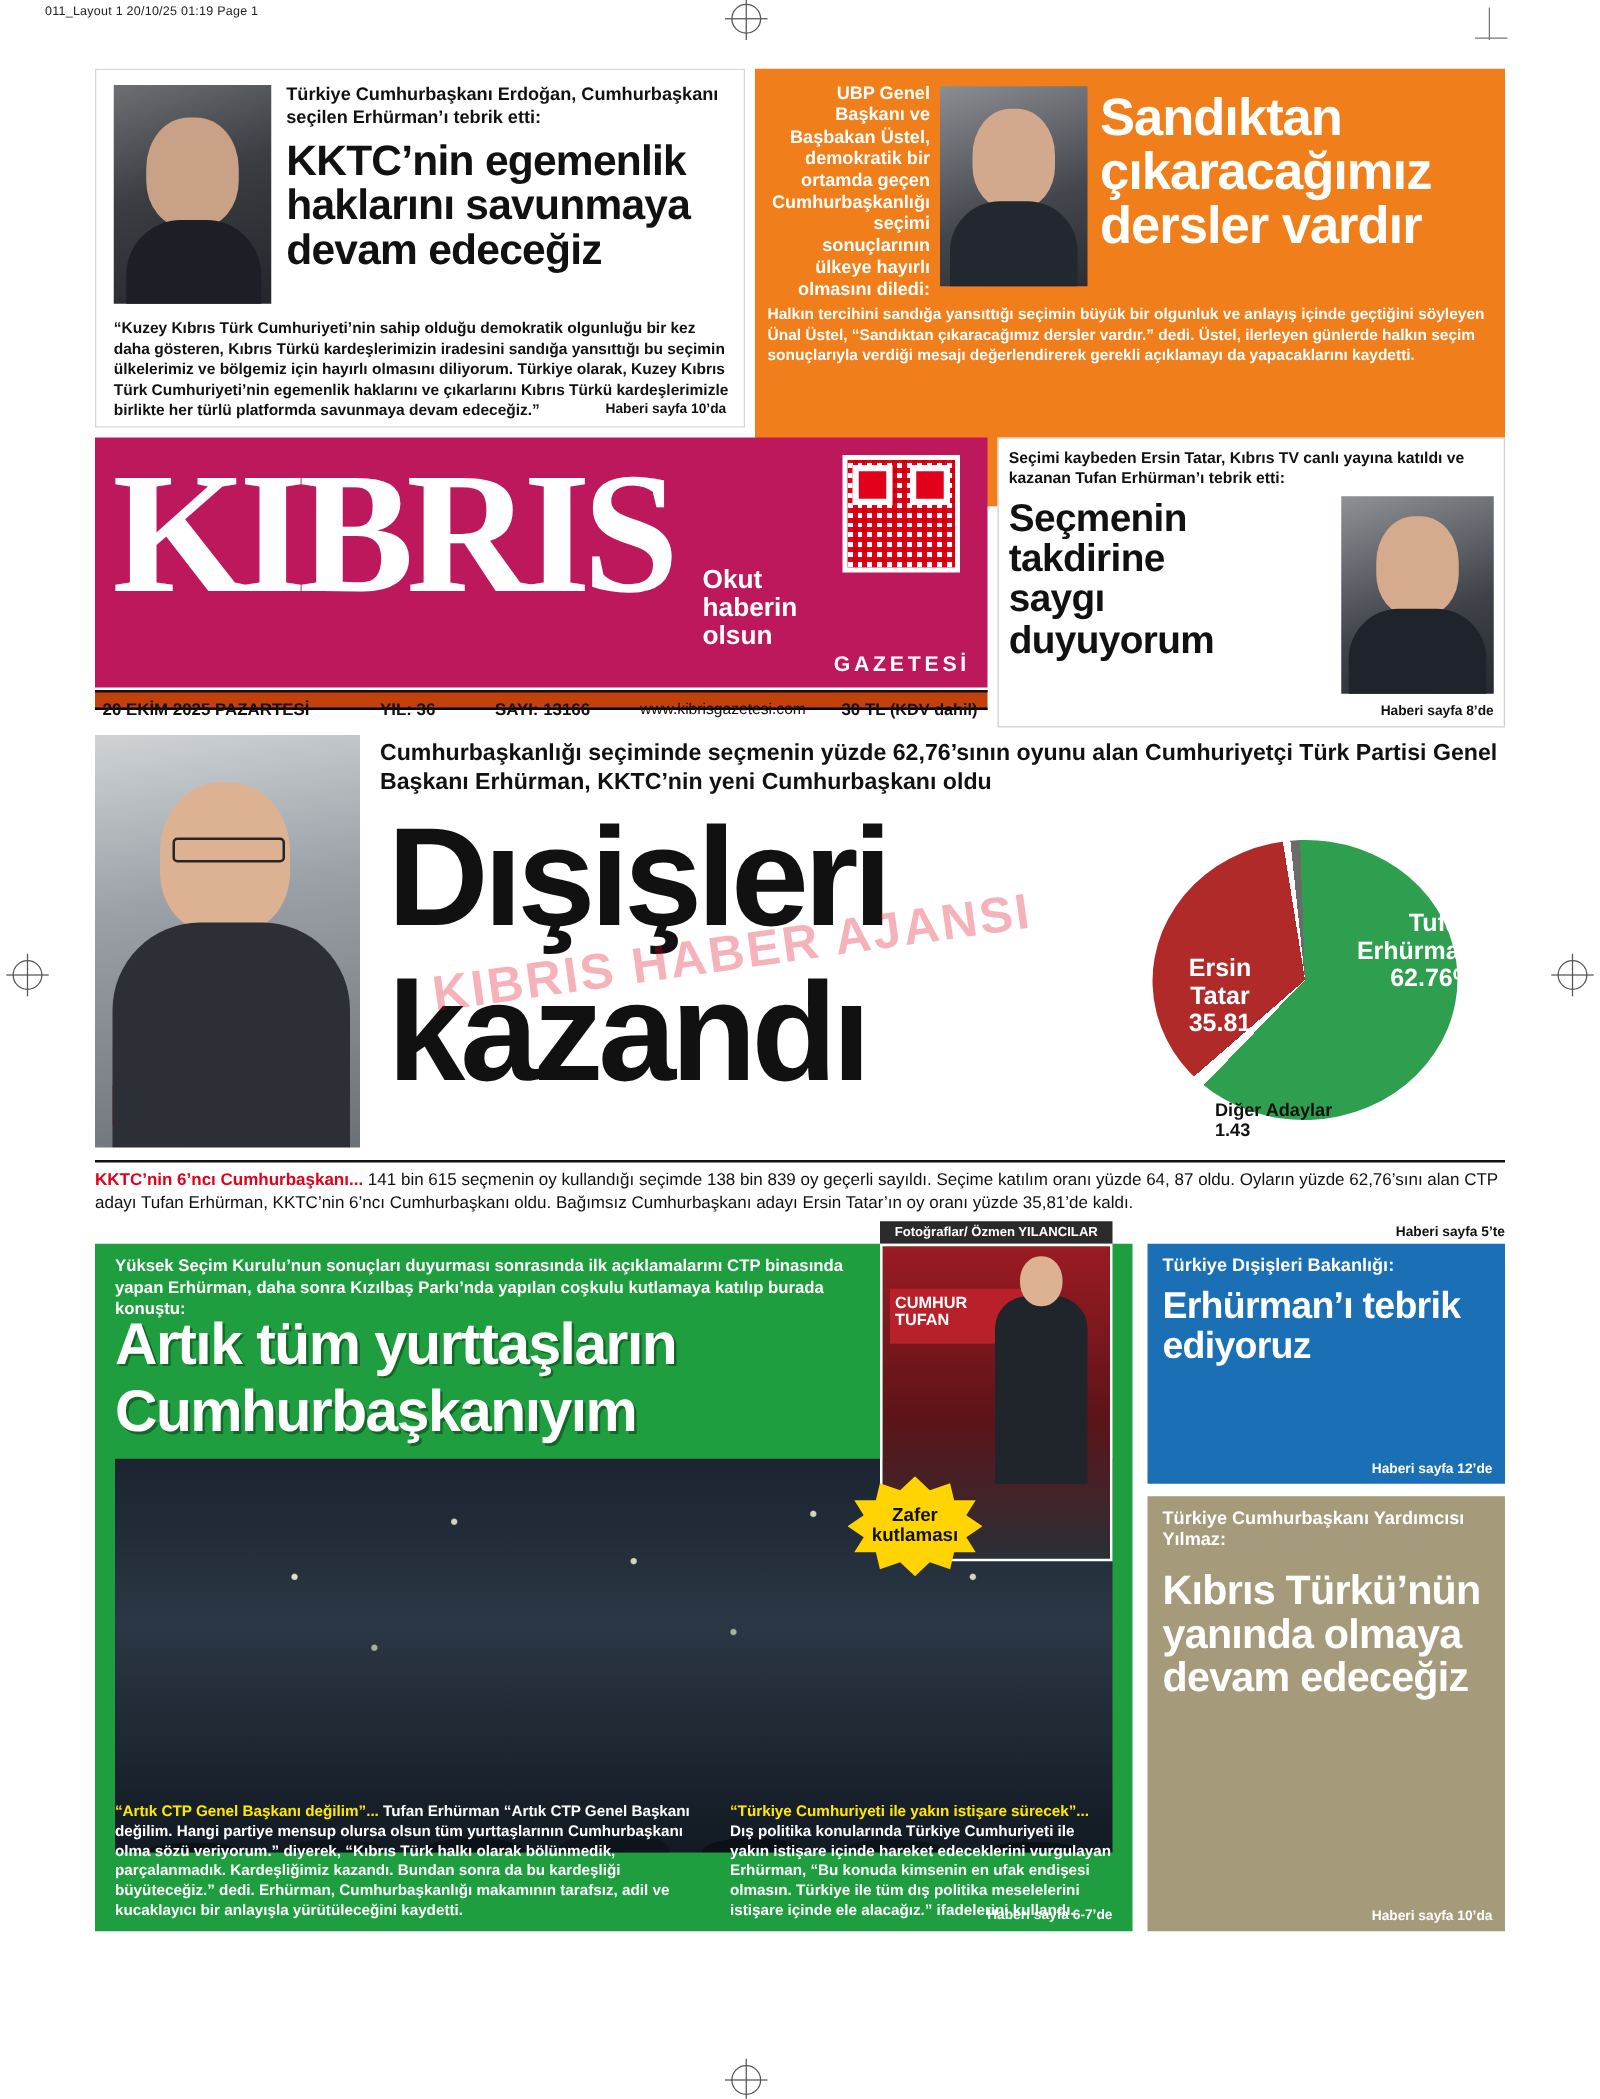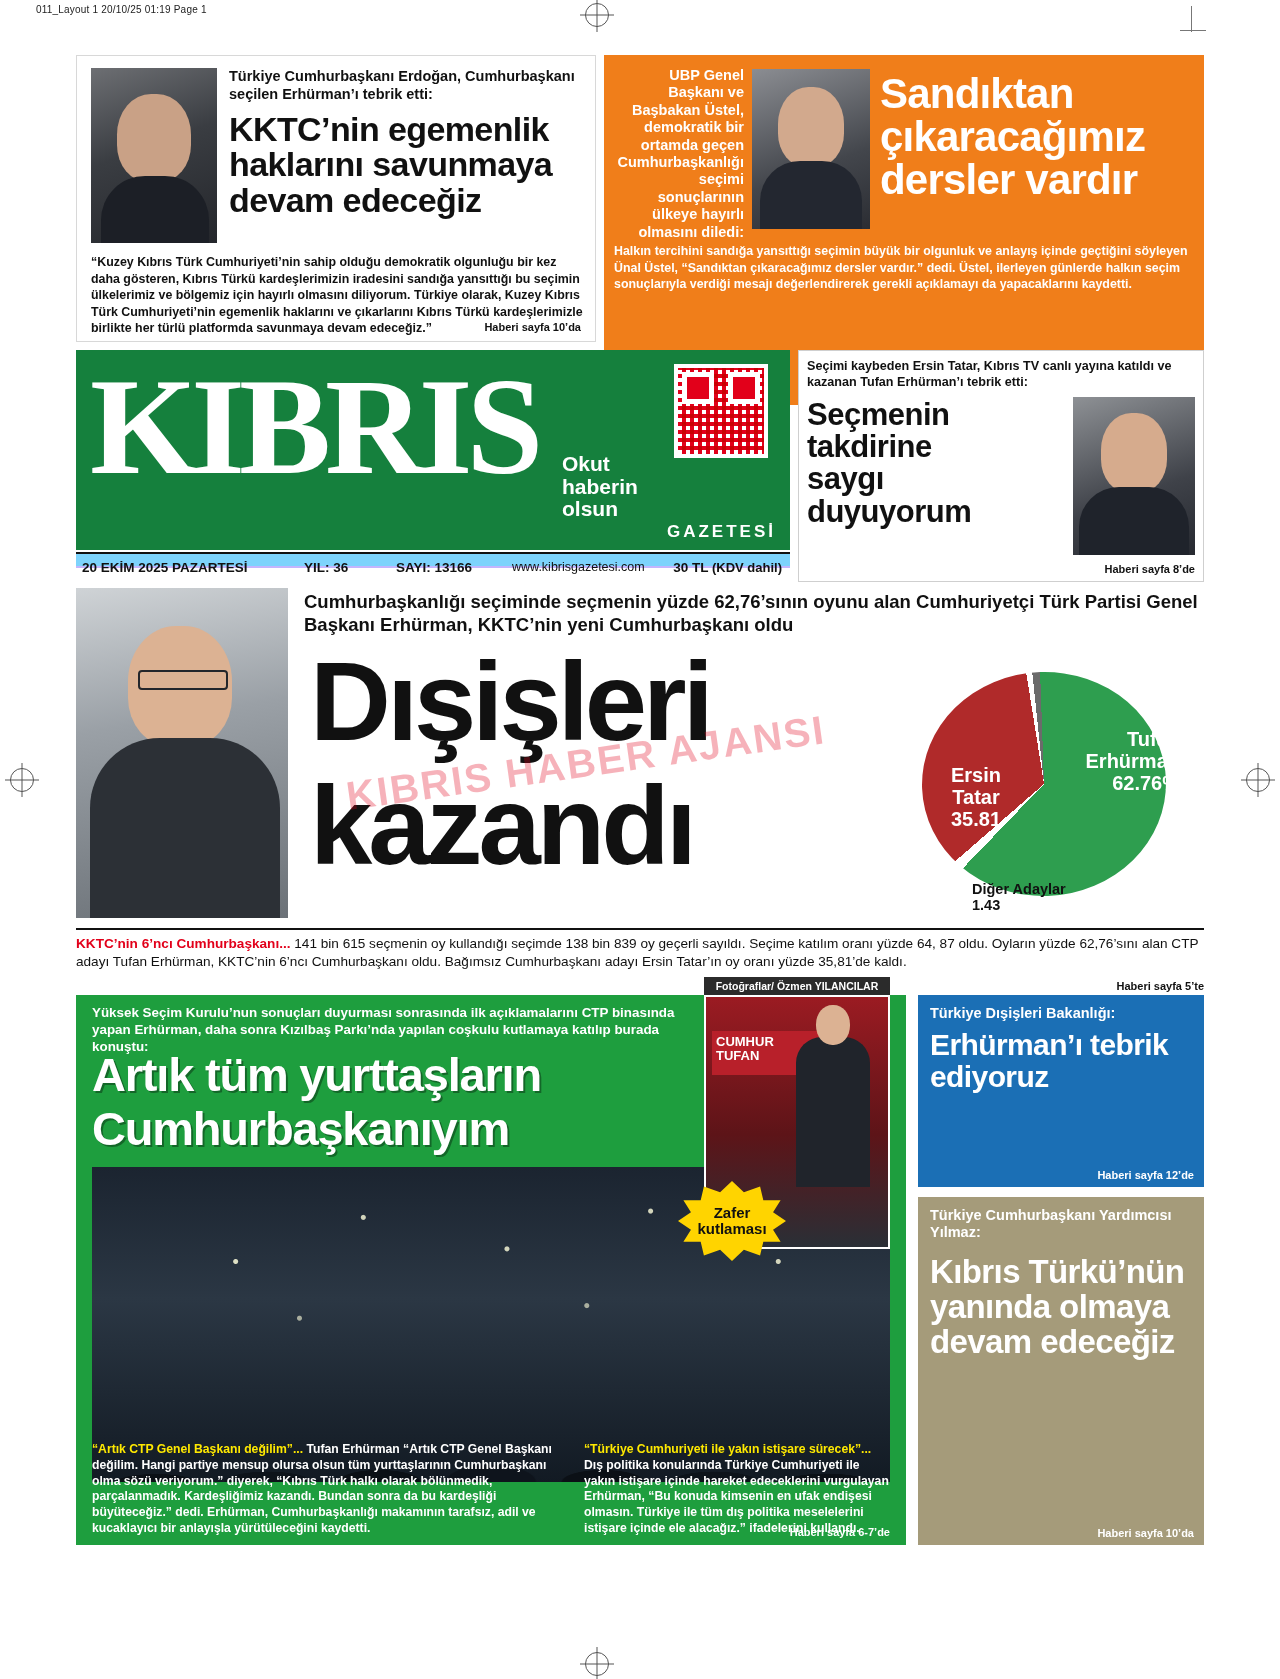--- a/index.html
+++ b/index.html
@@ -108,21 +108,21 @@
     position: absolute; left: 276px; top: 18px; width: 318px;
     font-size: 42px; font-weight: bold; color: #ffffff; line-height: 1.02; letter-spacing: -0.8px;
   }
   #teaser-right .body {
     position: absolute; left: 10px; top: 188px; width: 578px;
     font-size: 12.4px; font-weight: bold; color: #ffffff; line-height: 1.33;
   }
   #teaser-right .ref { position: absolute; right: 10px; bottom: 8px; color: #ffffff; }
 
   
-  #masthead { left: 76px; top: 350px; width: 714px; height: 200px; background: #15803d; overflow: hidden; }
+  #masthead { left: 76px; top: 350px; width: 714px; height: 200px; background: #be185d; overflow: hidden; }
   #masthead .logo {
     position: absolute; left: 14px; top: 8px;
     font-size: 138px; font-weight: bold; color: #ffffff;
     font-family: "Liberation Serif", serif; letter-spacing: -6px; line-height: 1;
   }
   #masthead .gazetesi {
     position: absolute; right: 14px; bottom: 8px;
     font-size: 17px; font-weight: bold; color: #ffffff; letter-spacing: 3px;
   }
   #masthead .slogan {
@@ -137,21 +137,21 @@
     background-blend-mode: multiply;
     border: 4px solid #ffffff;
   }
   #masthead .qr::before, #masthead .qr::after {
     content:""; position:absolute; width:22px; height:22px; border:5px solid #fff; background:#e2001a;
   }
   #masthead .qr::before { left:4px; top:4px; }
   #masthead .qr::after  { right:4px; top:4px; }
 
   
-  #infobar { left: 76px; top: 552px; width: 714px; height: 16px; border-top: 2px solid #111; border-bottom: 2px solid #c4b5fd; background: #7dd3fc; }
+  #infobar { left: 76px; top: 552px; width: 714px; height: 16px; border-top: 2px solid #111; border-bottom: 2px solid #000000; background: #c2410c; }
   #infobar .cell { position: absolute; top: 6px; font-size: 13.5px; font-weight: bold; color: #111; }
   #infobar .c1 { left: 6px; }
   #infobar .c2 { left: 228px; }
   #infobar .c3 { left: 320px; }
   #infobar .c4 { left: 436px; font-weight: normal; font-size: 12.5px; }
   #infobar .c5 { right: 8px; }
   #infobar .kdv { font-size: 13px; font-weight: bold; }
 
   
   #teaser-tatar { left: 798px; top: 350px; width: 406px; height: 232px; background: #ffffff; border: 1px solid #cfcfcf; }

